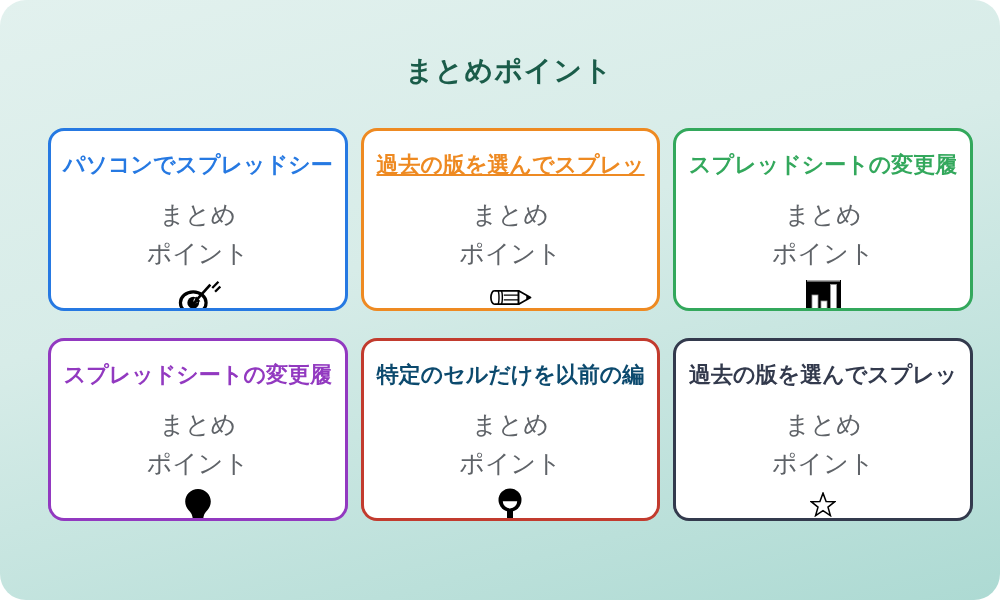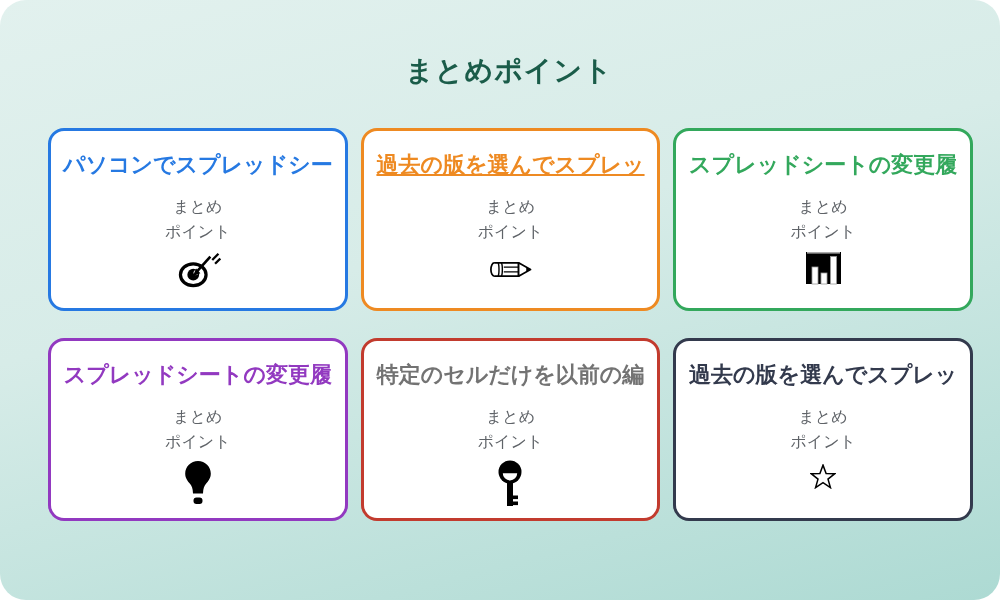--- a/index.html
+++ b/index.html
@@ -48,21 +48,21 @@
 
   .card-title {
     margin-top: 19px;
     font-size: 22px;
     font-weight: bold;
     white-space: nowrap;
   }
 
   .card-subtitle {
     margin-top: 15px;
-    font-size: 16px;
+    font-size: 25px;
     line-height: 1.55;
     color: #5f6368;
   }
 
   .card-icon {
     margin-top: 5px;
     display: flex;
     justify-content: center;
     align-items: flex-start;
   }
@@ -144,21 +144,21 @@
       </div>
       <div class="card-icon">
         <svg width="28" height="47" viewBox="0 0 28 47">
           <path d="M14 1 C21.2 1 26.8 6.6 26.8 13.6 C26.8 18.2 24.4 21.2 22 23.8 C20.2 25.8 19.2 28.4 19 33.5 L9 33.5 C8.8 28.4 7.8 25.8 6 23.8 C3.6 21.2 1.2 18.2 1.2 13.6 C1.2 6.6 6.8 1 14 1 Z" fill="#000"></path>
           <rect x="9.5" y="37.5" width="9" height="6.5" rx="3" fill="#000"></rect>
         </svg>
       </div>
     </div>
 
     <div class="card" style="border-color: rgb(194, 59, 46);">
-      <div class="card-title" style="color: #737373;">特定のセルだけを以前の編</div>
+      <div class="card-title" style="color: #0c4a6e;">特定のセルだけを以前の編</div>
       <div class="card-subtitle">
         <div>まとめ</div>
         <div>ポイント</div>
       </div>
       <div class="card-icon">
         <svg width="26" height="48" viewBox="0 0 26 48">
           <circle cx="13" cy="12" r="11.5" fill="#000"></circle>
           <path d="M5.8 13.2 h14.4 a7.2 7.2 0 0 1 -14.4 0 Z" fill="#fff"></path>
           <rect x="10" y="22" width="6" height="24" fill="#000"></rect>
           <rect x="15.5" y="35.5" width="5.5" height="3.6" fill="#000"></rect>

